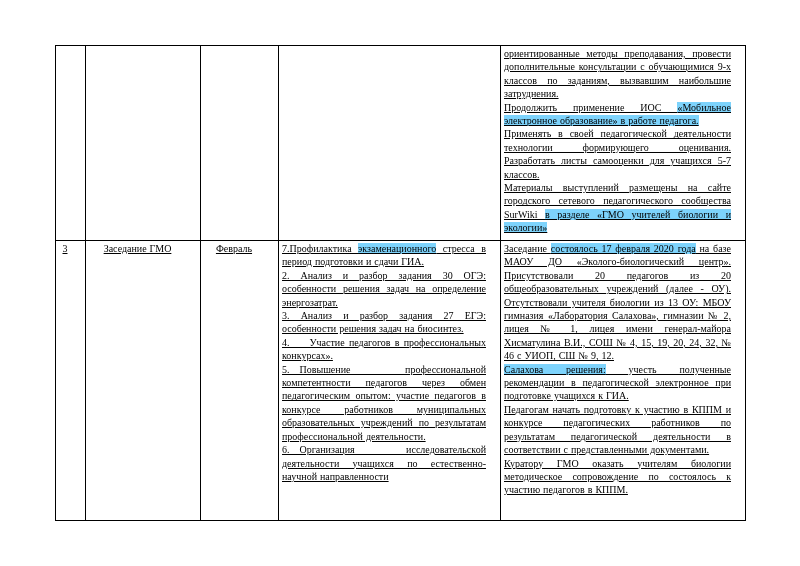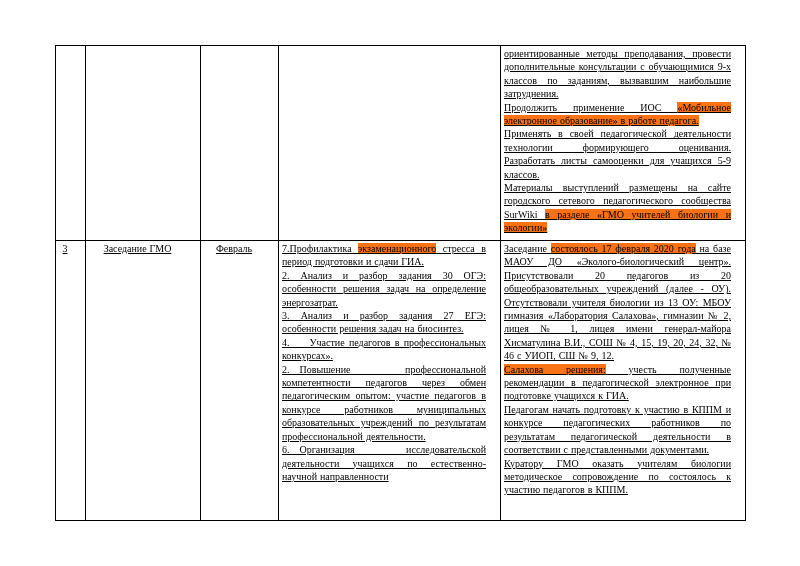--- a/index.html
+++ b/index.html
@@ -31,21 +31,21 @@
     padding: 1px 14px 0 3px;
     font-size: 10px;
     line-height: 13.4px;
     text-align: justify;
     overflow: hidden;
     word-spacing: 0.5px;
     text-decoration: underline;
   }
   td.center { text-align: center; }
   td p { margin: 0; }
-  .hl { background-color: #f97316; }
+  .hl { background-color: #7dd3fc; }
 </style>
 </head>
 <body>
 
 <div class="page">
   <table class="doc-table">
     <colgroup>
       <col style="width:30px">
       <col style="width:115px">
       <col style="width:78px">
@@ -54,34 +54,34 @@
     </colgroup>
     <tbody>
       <tr class="row-cont">
         <td class="center"></td>
         <td class="center"></td>
         <td class="center"></td>
         <td></td>
         <td>
             <p><span>ориентированные методы преподавания, провести дополнительные консультации с обучающимися 9-х классов по заданиям, вызвавшим наибольшие затруднения.</span></p>
             <p><span>Продолжить применение ИОС </span><span class="hl">«Мобильное электронное образование» в работе педагога.</span></p>
-            <p><span>Применять в своей педагогической деятельности технологии формирующего оценивания. Разработать листы самооценки для учащихся 5-9 классов.</span></p>
+            <p><span>Применять в своей педагогической деятельности технологии формирующего оценивания. Разработать листы самооценки для учащихся 5-7 классов.</span></p>
             <p><span>Материалы выступлений размещены на сайте городского сетевого педагогического сообщества SurWiki </span><span class="hl">в разделе «ГМО учителей биологии и экологии»</span></p>
           </td>
       </tr>
       <tr class="row-three">
         <td class="center">3</td>
         <td class="center">Заседание ГМО</td>
         <td class="center">Февраль</td>
         <td>
             <p><span>7.Профилактика </span><span class="hl">экзаменационного</span><span> стресса в период подготовки и сдачи ГИА.</span></p>
             <p><span>2. Анализ и разбор задания 30 ОГЭ: особенности решения задач на определение энергозатрат.</span></p>
             <p><span>3. Анализ и разбор задания 27 ЕГЭ: особенности решения задач на биосинтез.</span></p>
             <p><span>4.  Участие педагогов в профессиональных конкурсах».</span></p>
-            <p><span>2. Повышение профессиональной компетентности педагогов через обмен педагогическим опытом: участие педагогов в конкурсе работников муниципальных образовательных учреждений по результатам профессиональной деятельности.</span></p>
+            <p><span>5. Повышение профессиональной компетентности педагогов через обмен педагогическим опытом: участие педагогов в конкурсе работников муниципальных образовательных учреждений по результатам профессиональной деятельности.</span></p>
             <p><span>6. Организация исследовательской деятельности учащихся по естественно-научной направленности</span></p>
           </td>
         <td>
             <p><span>Заседание </span><span class="hl">состоялось 17 февраля 2020 года</span><span> на базе МАОУ ДО «Эколого-биологический центр». Присутствовали 20 педагогов из 20 общеобразовательных учреждений (далее - ОУ). Отсутствовали учителя биологии из 13 ОУ: МБОУ гимназия «Лаборатория Салахова», гимназии № 2, лицея № 1, лицея имени генерал-майора Хисматулина В.И., СОШ № 4, 15, 19, 20, 24, 32, № 46 с УИОП, СШ № 9, 12.</span></p>
             <p><span class="hl">Салахова решения:</span><span> учесть полученные рекомендации в педагогической электронное при подготовке учащихся к ГИА.</span></p>
             <p><span>Педагогам начать подготовку к участию в КППМ и конкурсе педагогических работников по результатам педагогической деятельности в соответствии с представленными документами.</span></p>
             <p><span>Куратору ГМО оказать учителям биологии методическое сопровождение по состоялось к участию педагогов в КППМ.</span></p>
           </td>
       </tr>
     </tbody>

